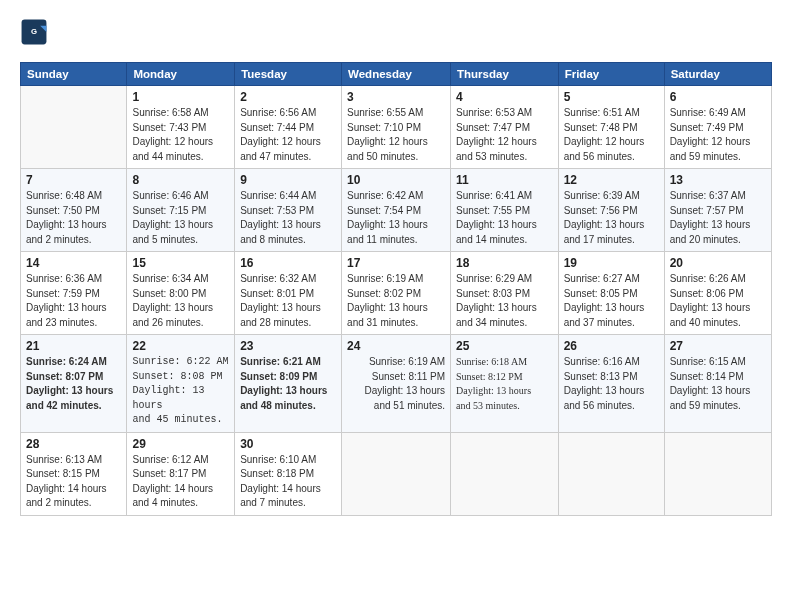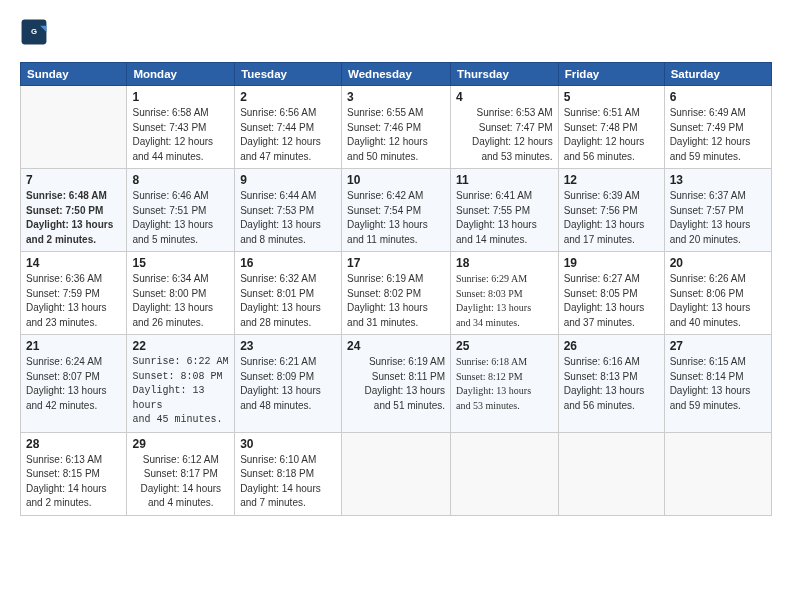--- a/index.html
+++ b/index.html
@@ -146,27 +146,27 @@
           <td>
             <div class="day-num">2</div>
             <div class="day-info" style="white-space: pre-line;">Sunrise: 6:56 AM
 Sunset: 7:44 PM
 Daylight: 12 hours
 and 47 minutes.</div>
           </td>
           <td>
             <div class="day-num">3</div>
             <div class="day-info" style="white-space: pre-line;">Sunrise: 6:55 AM
-Sunset: 7:46 PM
+Sunset: 7:10 PM
 Daylight: 12 hours
 and 50 minutes.</div>
           </td>
           <td>
             <div class="day-num">4</div>
-            <div class="day-info" style="white-space: pre-line; text-align: right;">Sunrise: 6:53 AM
+            <div class="day-info" style="white-space: pre-line;">Sunrise: 6:53 AM
 Sunset: 7:47 PM
 Daylight: 12 hours
 and 53 minutes.</div>
           </td>
           <td>
             <div class="day-num">5</div>
             <div class="day-info" style="white-space: pre-line;">Sunrise: 6:51 AM
 Sunset: 7:48 PM
 Daylight: 12 hours
 and 56 minutes.</div>
@@ -175,29 +175,29 @@
             <div class="day-num">6</div>
             <div class="day-info" style="white-space: pre-line;">Sunrise: 6:49 AM
 Sunset: 7:49 PM
 Daylight: 12 hours
 and 59 minutes.</div>
           </td>
         </tr>
         <tr class="week-row">
           <td>
             <div class="day-num">7</div>
-            <div class="day-info" style="white-space: pre-line; font-weight: bold;">Sunrise: 6:48 AM
+            <div class="day-info" style="white-space: pre-line;">Sunrise: 6:48 AM
 Sunset: 7:50 PM
 Daylight: 13 hours
 and 2 minutes.</div>
           </td>
           <td>
             <div class="day-num">8</div>
             <div class="day-info" style="white-space: pre-line;">Sunrise: 6:46 AM
-Sunset: 7:51 PM
+Sunset: 7:15 PM
 Daylight: 13 hours
 and 5 minutes.</div>
           </td>
           <td>
             <div class="day-num">9</div>
             <div class="day-info" style="white-space: pre-line;">Sunrise: 6:44 AM
 Sunset: 7:53 PM
 Daylight: 13 hours
 and 8 minutes.</div>
           </td>
@@ -254,21 +254,21 @@
           </td>
           <td>
             <div class="day-num">17</div>
             <div class="day-info" style="white-space: pre-line;">Sunrise: 6:19 AM
 Sunset: 8:02 PM
 Daylight: 13 hours
 and 31 minutes.</div>
           </td>
           <td>
             <div class="day-num">18</div>
-            <div class="day-info" style="white-space: pre-line; font-family: Liberation Serif, serif;">Sunrise: 6:29 AM
+            <div class="day-info" style="white-space: pre-line;">Sunrise: 6:29 AM
 Sunset: 8:03 PM
 Daylight: 13 hours
 and 34 minutes.</div>
           </td>
           <td>
             <div class="day-num">19</div>
             <div class="day-info" style="white-space: pre-line;">Sunrise: 6:27 AM
 Sunset: 8:05 PM
 Daylight: 13 hours
 and 37 minutes.</div>
@@ -277,35 +277,35 @@
             <div class="day-num">20</div>
             <div class="day-info" style="white-space: pre-line;">Sunrise: 6:26 AM
 Sunset: 8:06 PM
 Daylight: 13 hours
 and 40 minutes.</div>
           </td>
         </tr>
         <tr class="week-row">
           <td>
             <div class="day-num">21</div>
-            <div class="day-info" style="white-space: pre-line;">Sunrise: 6:24 AM
+            <div class="day-info" style="white-space: pre-line; font-weight: bold;">Sunrise: 6:24 AM
 Sunset: 8:07 PM
 Daylight: 13 hours
 and 42 minutes.</div>
           </td>
           <td>
             <div class="day-num">22</div>
             <div class="day-info" style="white-space: pre-line; font-family: Liberation Mono, monospace;">Sunrise: 6:22 AM
 Sunset: 8:08 PM
 Daylight: 13 hours
 and 45 minutes.</div>
           </td>
           <td>
             <div class="day-num">23</div>
-            <div class="day-info" style="white-space: pre-line;">Sunrise: 6:21 AM
+            <div class="day-info" style="white-space: pre-line; font-weight: bold;">Sunrise: 6:21 AM
 Sunset: 8:09 PM
 Daylight: 13 hours
 and 48 minutes.</div>
           </td>
           <td>
             <div class="day-num">24</div>
             <div class="day-info" style="white-space: pre-line; text-align: right;">Sunrise: 6:19 AM
 Sunset: 8:11 PM
 Daylight: 13 hours
 and 51 minutes.</div>
@@ -335,21 +335,21 @@
         <tr class="week-row">
           <td>
             <div class="day-num">28</div>
             <div class="day-info" style="white-space: pre-line;">Sunrise: 6:13 AM
 Sunset: 8:15 PM
 Daylight: 14 hours
 and 2 minutes.</div>
           </td>
           <td>
             <div class="day-num">29</div>
-            <div class="day-info" style="white-space: pre-line; text-align: center;">Sunrise: 6:12 AM
+            <div class="day-info" style="white-space: pre-line;">Sunrise: 6:12 AM
 Sunset: 8:17 PM
 Daylight: 14 hours
 and 4 minutes.</div>
           </td>
           <td>
             <div class="day-num">30</div>
             <div class="day-info" style="white-space: pre-line;">Sunrise: 6:10 AM
 Sunset: 8:18 PM
 Daylight: 14 hours
 and 7 minutes.</div>

